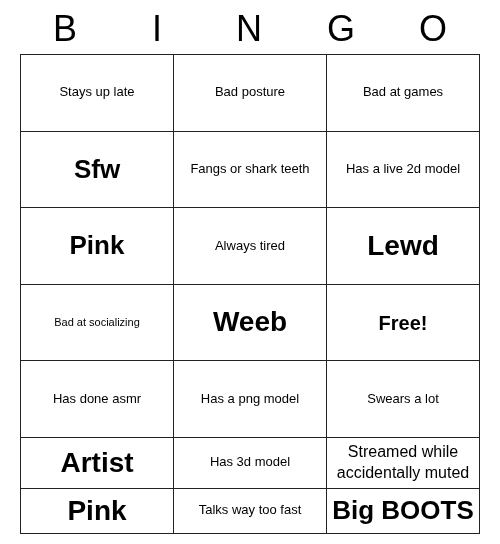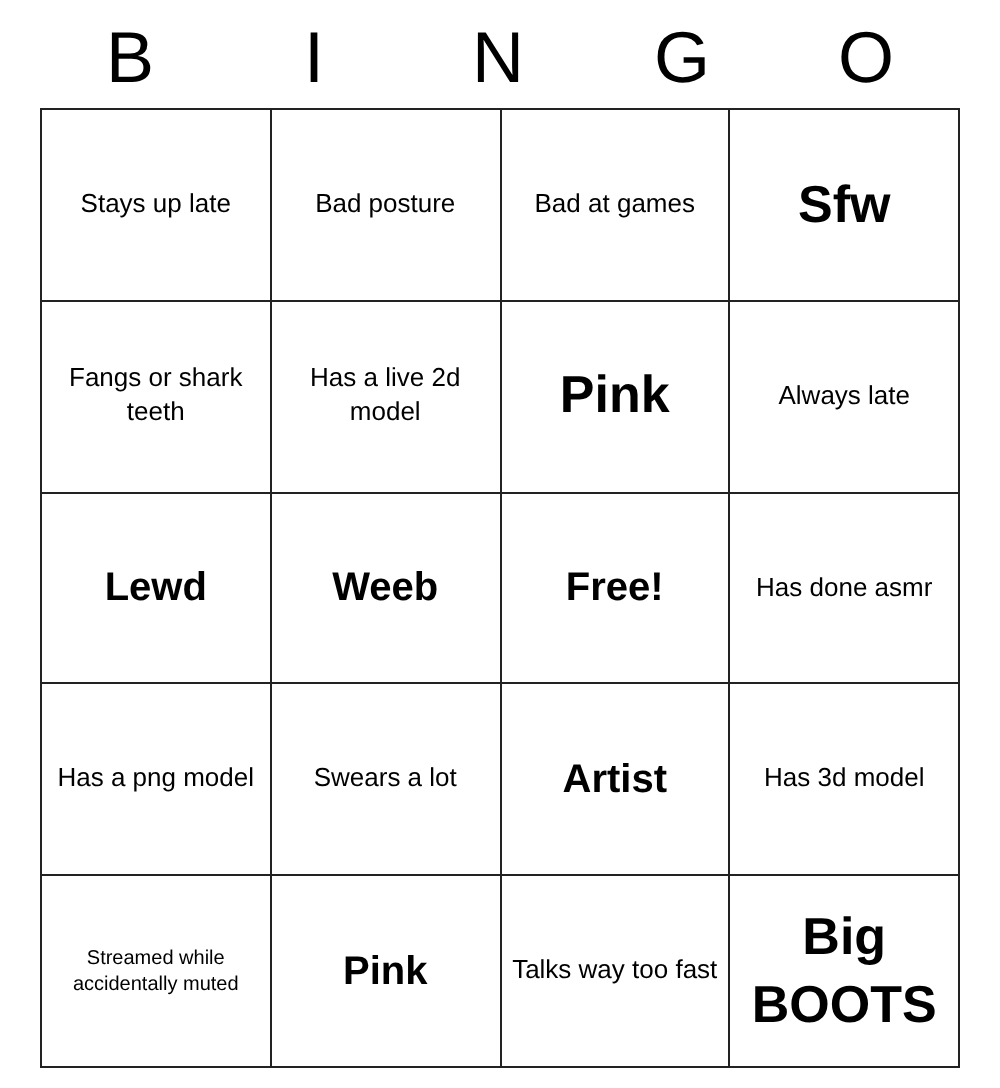--- a/index.html
+++ b/index.html
@@ -21,21 +21,21 @@
       font-size: 36px;
       font-weight: normal;
       letter-spacing: 2px;
     }
     .bingo-title span {
       width: 80px;
       text-align: center;
     }
     .bingo-grid {
       display: grid;
-      grid-template-columns: repeat(4, 1fr);
+      grid-template-columns: repeat(3, 1fr);
       grid-template-rows: repeat(5, 1fr);
       width: 460px;
       height: 480px;
       border-left: 1.5px solid #222;
       border-top: 1.5px solid #222;
     }
     .bingo-cell {
       border-right: 1.5px solid #222;
       border-bottom: 1.5px solid #222;
       display: flex;
@@ -45,21 +45,21 @@
       padding: 4px;
       font-size: 13px;
       line-height: 1.3;
       background: #fff;
     }
     .bingo-cell.large-text {
       font-size: 26px;
       font-weight: bold;
     }
     .bingo-cell.xlarge-text {
-      font-size: 20px;
+      font-size: 28px;
       font-weight: bold;
     }
     .bingo-cell.free {
       font-size: 20px;
       font-weight: bold;
     }
   </style>
 </head>
 <body>
 
@@ -72,26 +72,27 @@
 </div>
 
 <div class="bingo-grid" id="bingo-grid">
 <div class="bingo-cell">Stays up late</div>
     <div class="bingo-cell">Bad posture</div>
     <div class="bingo-cell">Bad at games</div>
     <div class="bingo-cell large-text">Sfw</div>
     <div class="bingo-cell">Fangs or shark teeth</div>
     <div class="bingo-cell">Has a live 2d model</div>
     <div class="bingo-cell large-text">Pink</div>
-    <div class="bingo-cell">Always late</div>
+    <div class="bingo-cell">Always tired</div>
     <div class="bingo-cell xlarge-text">Lewd</div>
+    <div class="bingo-cell" style="font-size: 11px;">Bad at socializing</div>
     <div class="bingo-cell xlarge-text">Weeb</div>
     <div class="bingo-cell free">Free!</div>
     <div class="bingo-cell">Has done asmr</div>
     <div class="bingo-cell">Has a png model</div>
     <div class="bingo-cell">Swears a lot</div>
     <div class="bingo-cell xlarge-text">Artist</div>
     <div class="bingo-cell">Has 3d model</div>
-    <div class="bingo-cell" style="font-size: 10px;">Streamed while accidentally muted</div>
+    <div class="bingo-cell" style="font-size: 16px;">Streamed while accidentally muted</div>
     <div class="bingo-cell xlarge-text">Pink</div>
     <div class="bingo-cell">Talks way too fast</div>
     <div class="bingo-cell large-text">Big BOOTS</div>
   </div>
 
 </body></html>

